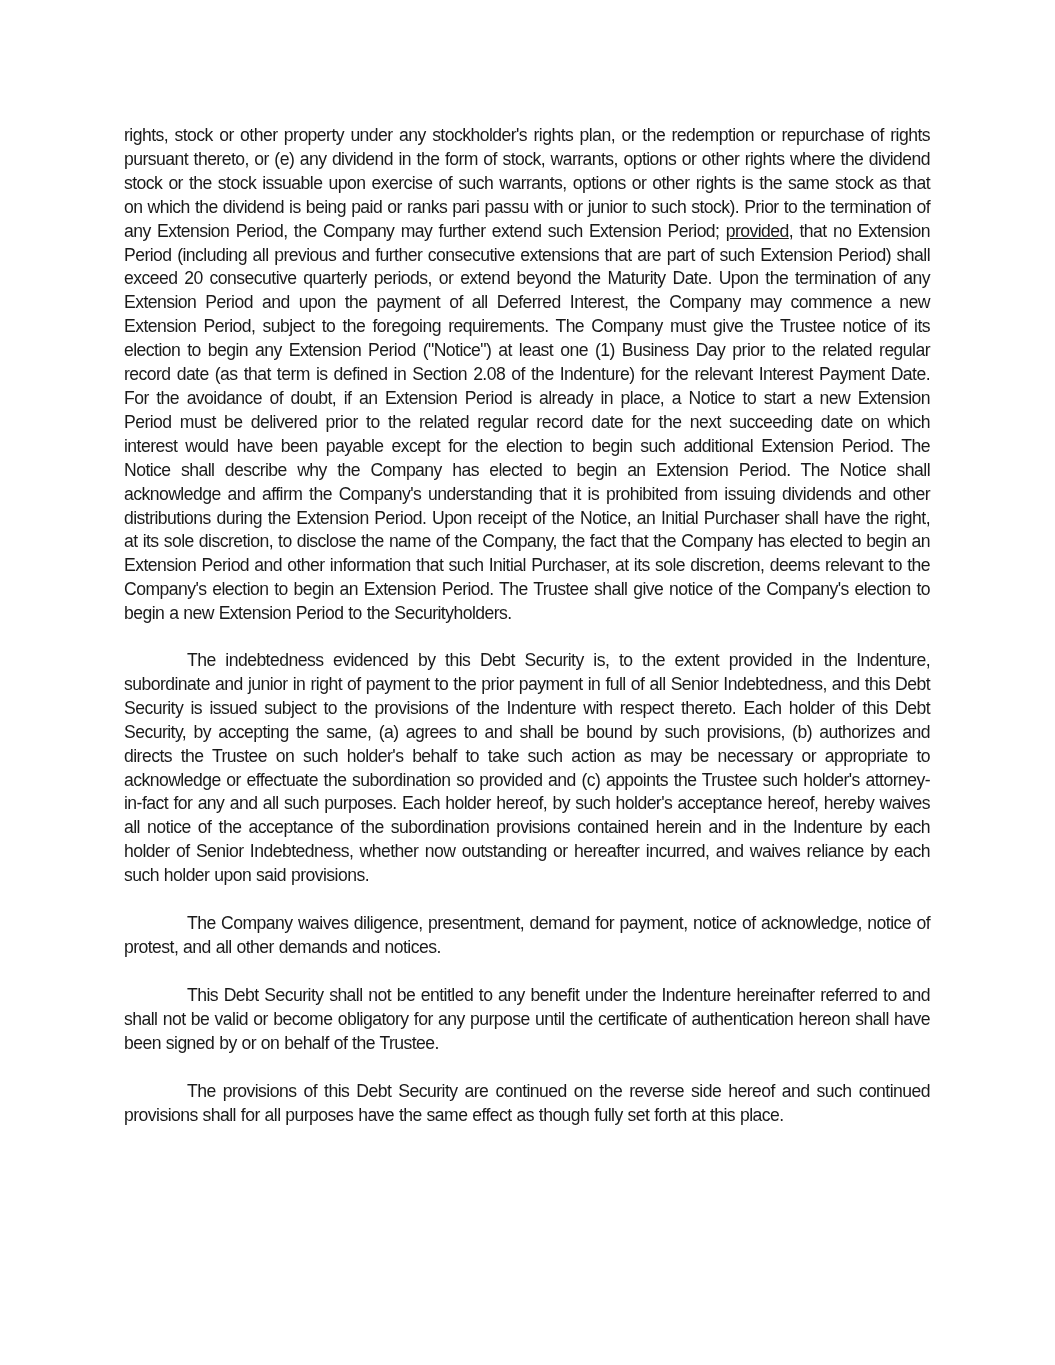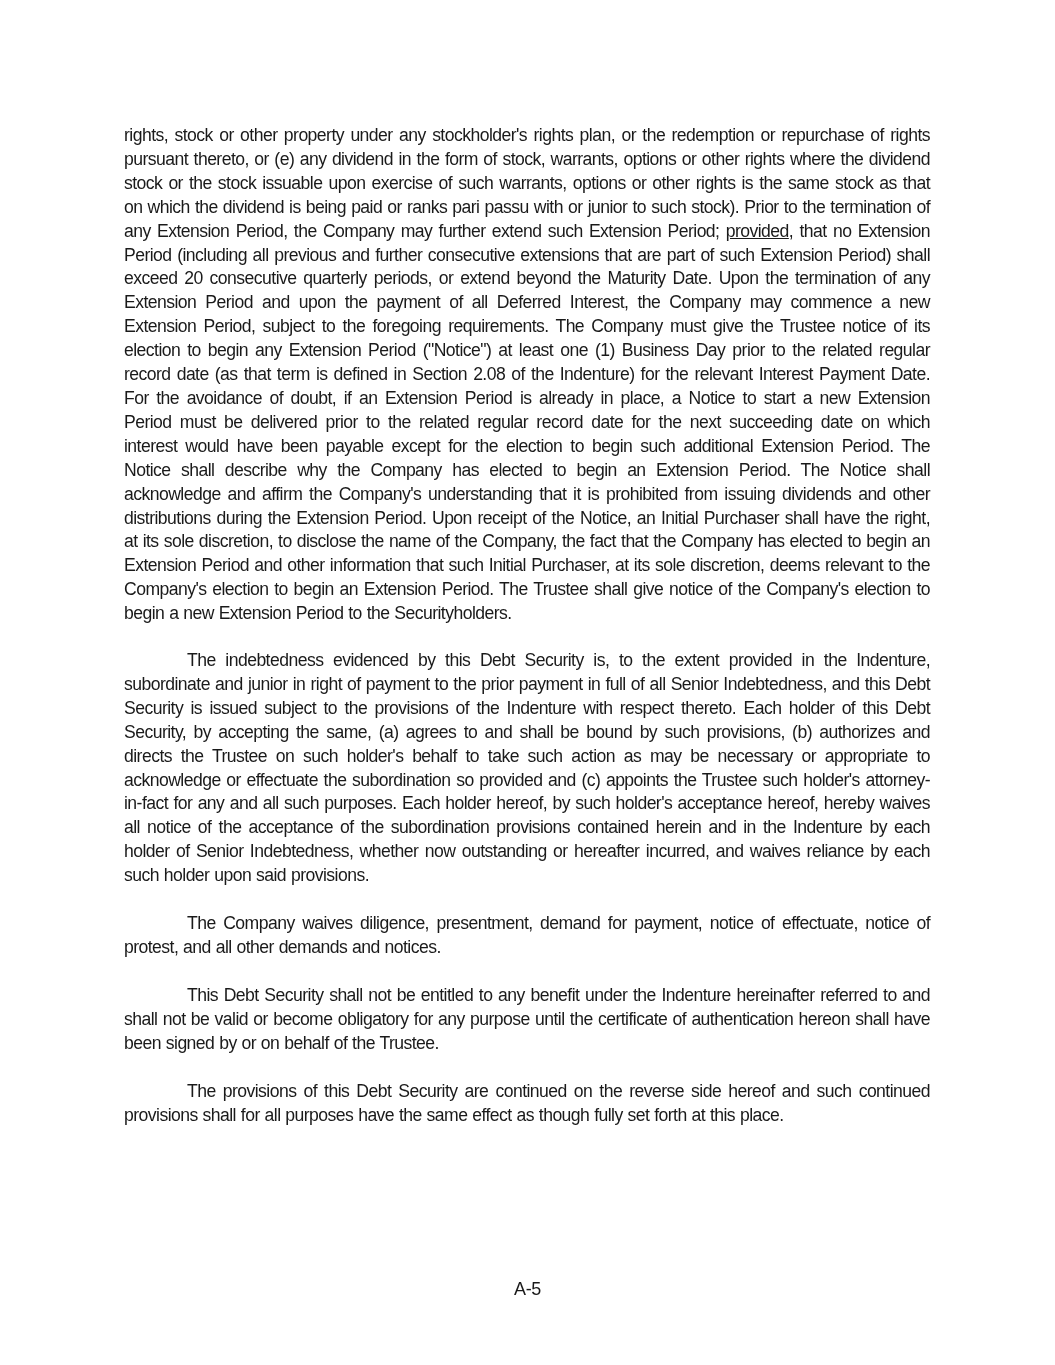--- a/index.html
+++ b/index.html
@@ -59,22 +59,21 @@
 </head>
 <body>
 
 <div class="page">
   <div class="text-block">
 
     <p class="para first"><span>rights, stock or other property under any stockholder's rights plan, or the redemption or repurchase of rights pursuant thereto, or (e) any dividend in the form of stock, warrants, options or other rights where the dividend stock or the stock issuable upon exercise of such warrants, options or other rights is the same stock as that on which the dividend is being paid or ranks pari passu with or junior to such stock). Prior to the termination of any Extension Period, the Company may further extend such Extension Period; </span><span class="underline">provided</span><span>, that no Extension Period (including all previous and further consecutive extensions that are part of such Extension Period) shall exceed 20 consecutive quarterly periods, or extend beyond the Maturity Date. Upon the termination of any Extension Period and upon the payment of all Deferred Interest, the Company may commence a new Extension Period, subject to the foregoing requirements. The Company must give the Trustee notice of its election to begin any Extension Period ("Notice") at least one (1) Business Day prior to the related regular record date (as that term is defined in Section 2.08 of the Indenture) for the relevant Interest Payment Date.  For the avoidance of doubt, if an Extension Period is already in place, a Notice to start a new Extension Period must be delivered prior to the related regular record date for the next succeeding date on which interest would have been payable except for the election to begin such additional Extension Period.  The Notice shall describe why the Company has elected to begin an Extension Period.  The Notice shall acknowledge and affirm the Company's understanding that it is prohibited from issuing dividends and other distributions during the Extension Period.  Upon receipt of the Notice, an Initial Purchaser shall have the right, at its sole discretion, to disclose the name of the Company, the fact that the Company has elected to begin an Extension Period and other information that such Initial Purchaser, at its sole discretion, deems relevant to the Company's election to begin an Extension Period.  The Trustee shall give notice of the Company's election to begin a new Extension Period to the Securityholders.</span></p>
 
     <p class="para indent">The indebtedness evidenced by this Debt Security is, to the extent provided in the Indenture, subordinate and junior in right of payment to the prior payment in full of all Senior Indebtedness, and this Debt Security is issued subject to the provisions of the Indenture with respect thereto. Each holder of this Debt Security, by accepting the same, (a) agrees to and shall be bound by such provisions, (b) authorizes and directs the Trustee on such holder's behalf to take such action as may be necessary or appropriate to acknowledge or effectuate the subordination so provided and (c) appoints the Trustee such holder's attorney-in-fact for any and all such purposes. Each holder hereof, by such holder's acceptance hereof, hereby waives all notice of the acceptance of the subordination provisions contained herein and in the Indenture by each holder of Senior Indebtedness, whether now outstanding or hereafter incurred, and waives reliance by each such holder upon said provisions.</p>
 
-    <p class="para indent">The Company waives diligence, presentment, demand for payment, notice of effectuate, notice of protest, and all other demands and notices.</p>
+    <p class="para indent">The Company waives diligence, presentment, demand for payment, notice of acknowledge, notice of protest, and all other demands and notices.</p>
 
     <p class="para indent">This Debt Security shall not be entitled to any benefit under the Indenture hereinafter referred to and shall not be valid or become obligatory for any purpose until the certificate of authentication hereon shall have been signed by or on behalf of the Trustee.</p>
 
     <p class="para indent">The provisions of this Debt Security are continued on the reverse side hereof and such continued provisions shall for all purposes have the same effect as though fully set forth at this place.</p>
 
   </div>
 
-  <div class="page-number">A-5</div>
 </div>
 
 </body></html>

